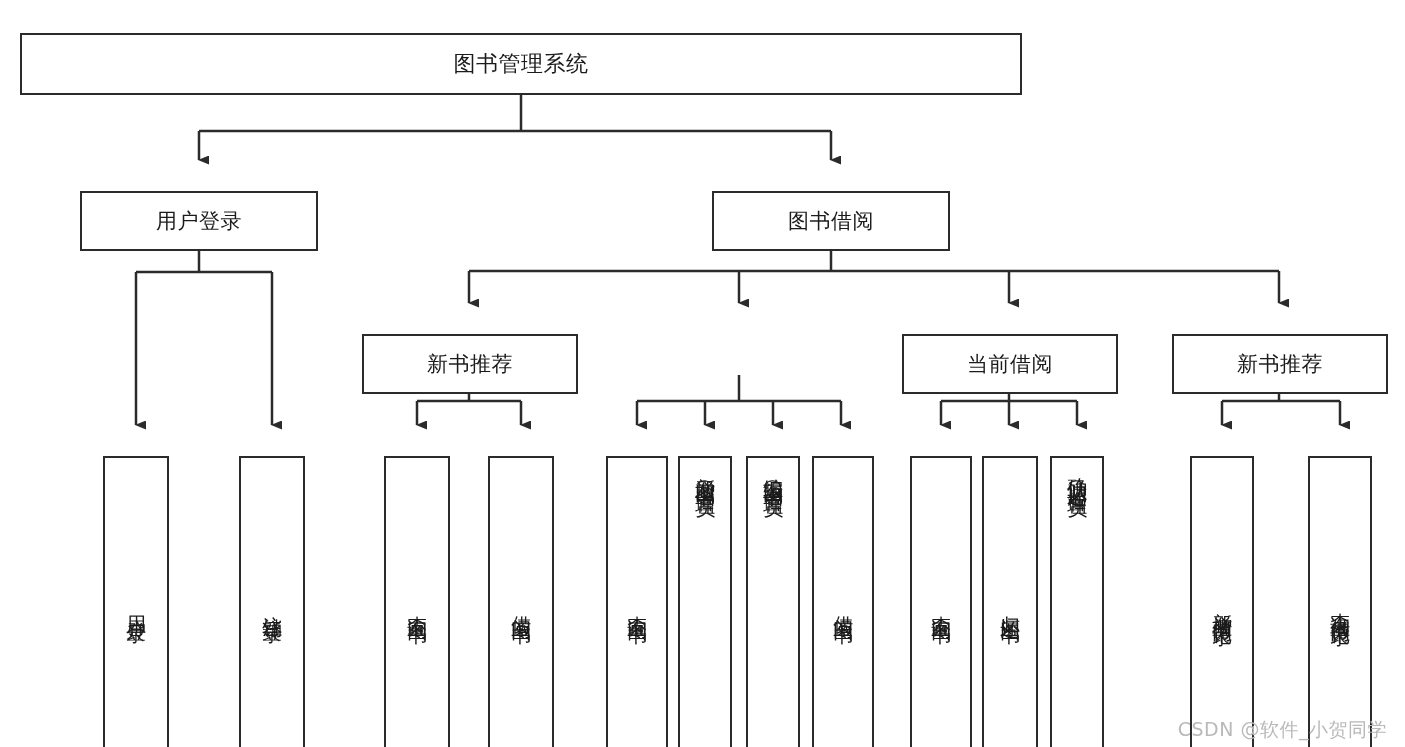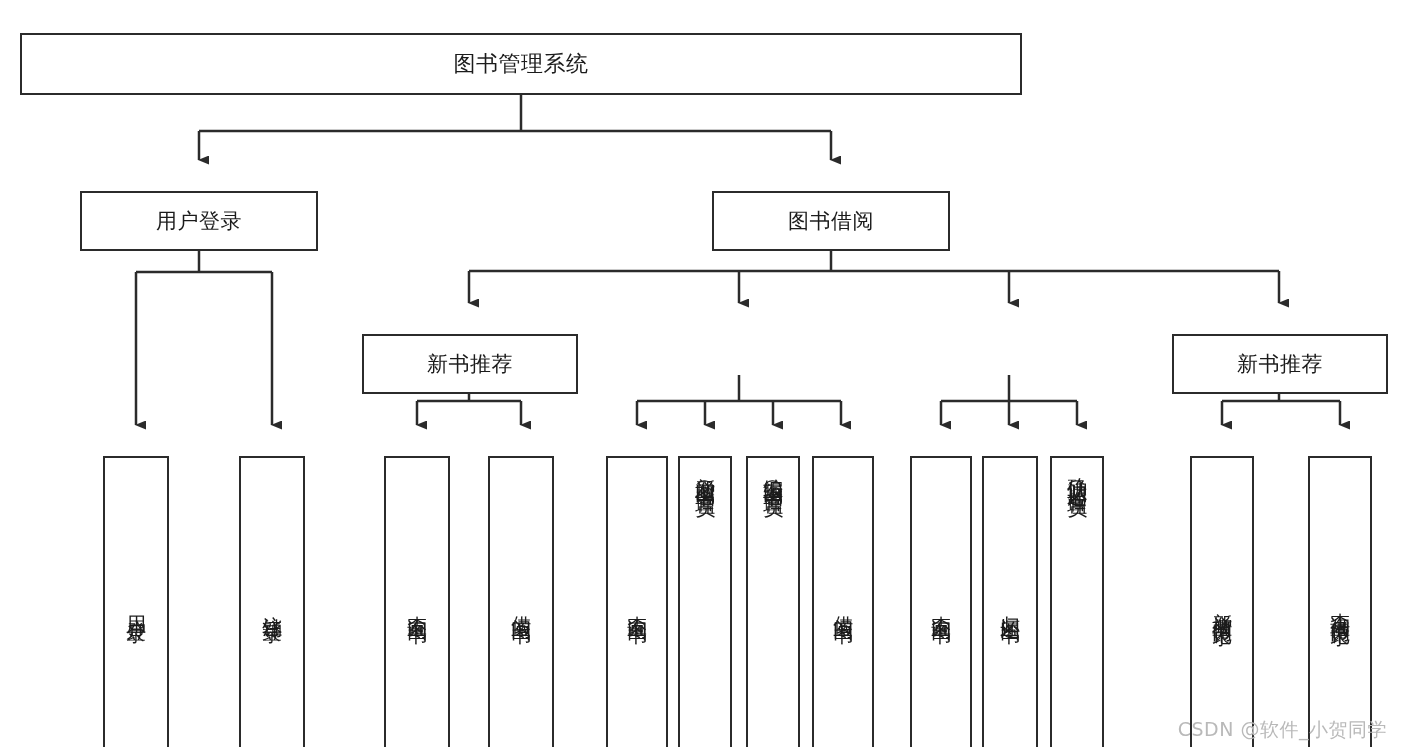--- a/index.html
+++ b/index.html
@@ -131,20 +131,21 @@
 
   <div class="node node-h node-root" style="left:20px; top:14px; width:1002px; height:62px;">图书管理系统</div>
 
   <div class="node node-h" style="left:80px; top:172px; width:238px; height:60px;">用户登录</div>
 
   <div class="node node-h" style="left:712px; top:172px; width:238px; height:60px;">图书借阅</div>
 
   <div class="node node-h" style="left:362px; top:315px; width:216px; height:60px;">新书推荐</div>
 
 
+  <div class="node node-h" style="left:902px; top:315px; width:216px; height:60px;">当前借阅</div>
 
   <div class="node node-h" style="left:1172px; top:315px; width:216px; height:60px;">新书推荐</div>
 
   <div class="node node-v" style="left:103px; top:437px; width:66px; height:299px;">用户登录</div>
 
   <div class="node node-v" style="left:239px; top:437px; width:66px; height:299px;">注销登录</div>
 
   <div class="node node-v" style="left:384px; top:437px; width:66px; height:299px;">查询图书</div>
 
   <div class="node node-v" style="left:488px; top:437px; width:66px; height:299px;">借阅图书</div>

